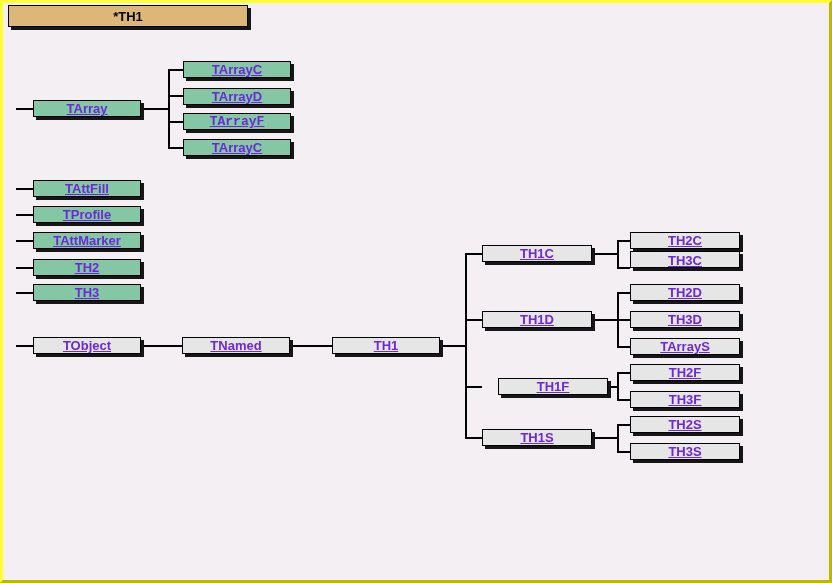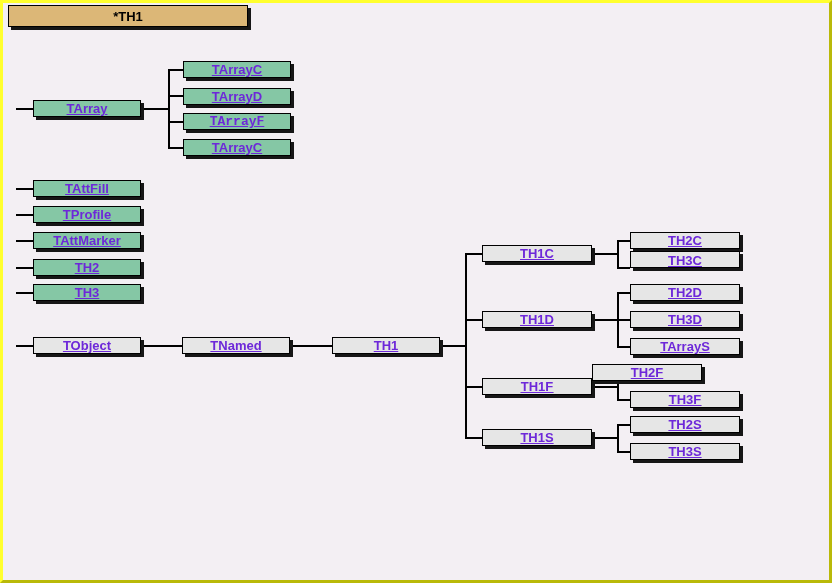--- a/index.html
+++ b/index.html
@@ -160,42 +160,42 @@
       </div>
       <div class="node gray" style="left: 332px; top: 337px; width: 108px;">
         <span class="node-label">TH1</span>
       </div>
       <div class="node gray" style="left: 482px; top: 245px; width: 110px;">
         <span class="node-label">TH1C</span>
       </div>
       <div class="node gray" style="left: 482px; top: 311px; width: 110px;">
         <span class="node-label">TH1D</span>
       </div>
-      <div class="node gray" style="left: 482px; top: 378px; width: 110px; text-decoration: underline;">
+      <div class="node gray" style="left: 498px; top: 378px; width: 110px; text-decoration: underline;">
         <span class="node-label">TH1F</span>
       </div>
       <div class="node gray" style="left: 482px; top: 429px; width: 110px;">
         <span class="node-label">TH1S</span>
       </div>
       <div class="node gray" style="left: 630px; top: 232px; width: 110px;">
         <span class="node-label">TH2C</span>
       </div>
       <div class="node gray" style="left: 630px; top: 251px; width: 110px; align-items: flex-end;">
         <span class="node-label">TH3C</span>
       </div>
       <div class="node gray" style="left: 630px; top: 284px; width: 110px;">
         <span class="node-label">TH2D</span>
       </div>
       <div class="node gray" style="left: 630px; top: 311px; width: 110px; text-decoration: underline;">
         <span class="node-label">TH3D</span>
       </div>
       <div class="node gray" style="left: 630px; top: 338px; width: 110px;">
         <span class="node-label">TArrayS</span>
       </div>
-      <div class="node gray" style="left: 592px; top: 364px; width: 110px;">
+      <div class="node gray" style="left: 630px; top: 364px; width: 110px;">
         <span class="node-label">TH2F</span>
       </div>
       <div class="node gray" style="left: 630px; top: 391px; width: 110px; text-decoration: underline;">
         <span class="node-label">TH3F</span>
       </div>
       <div class="node gray" style="left: 630px; top: 416px; width: 110px;">
         <span class="node-label">TH2S</span>
       </div>
       <div class="node gray" style="left: 630px; top: 443px; width: 110px;">
         <span class="node-label">TH3S</span>

